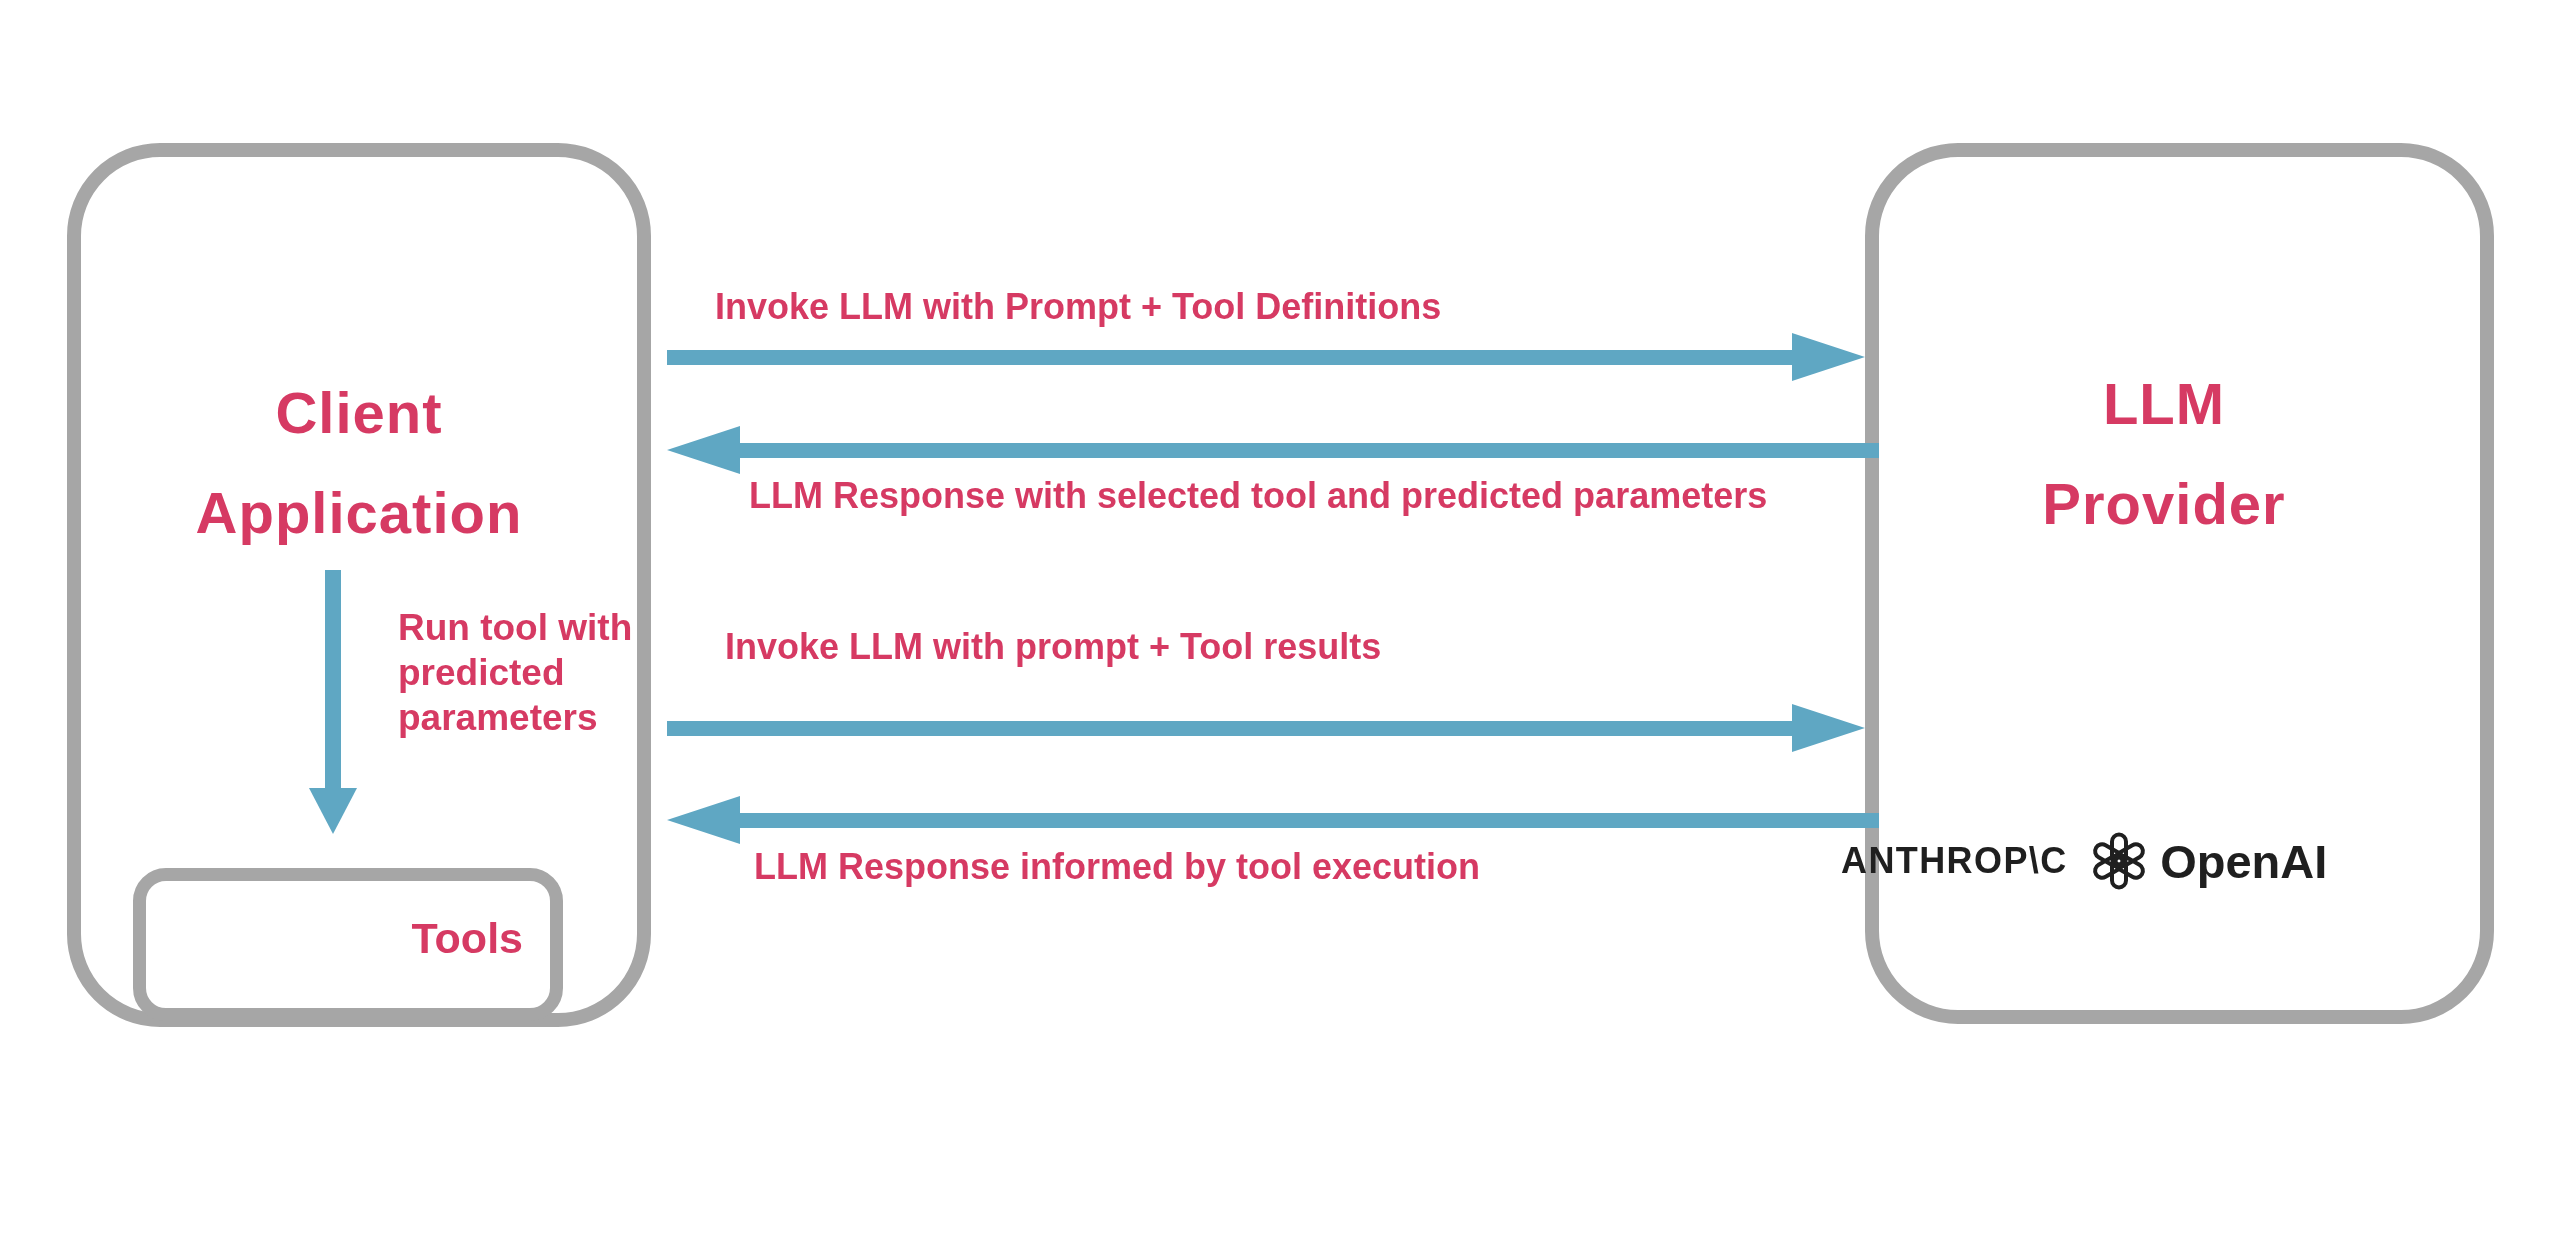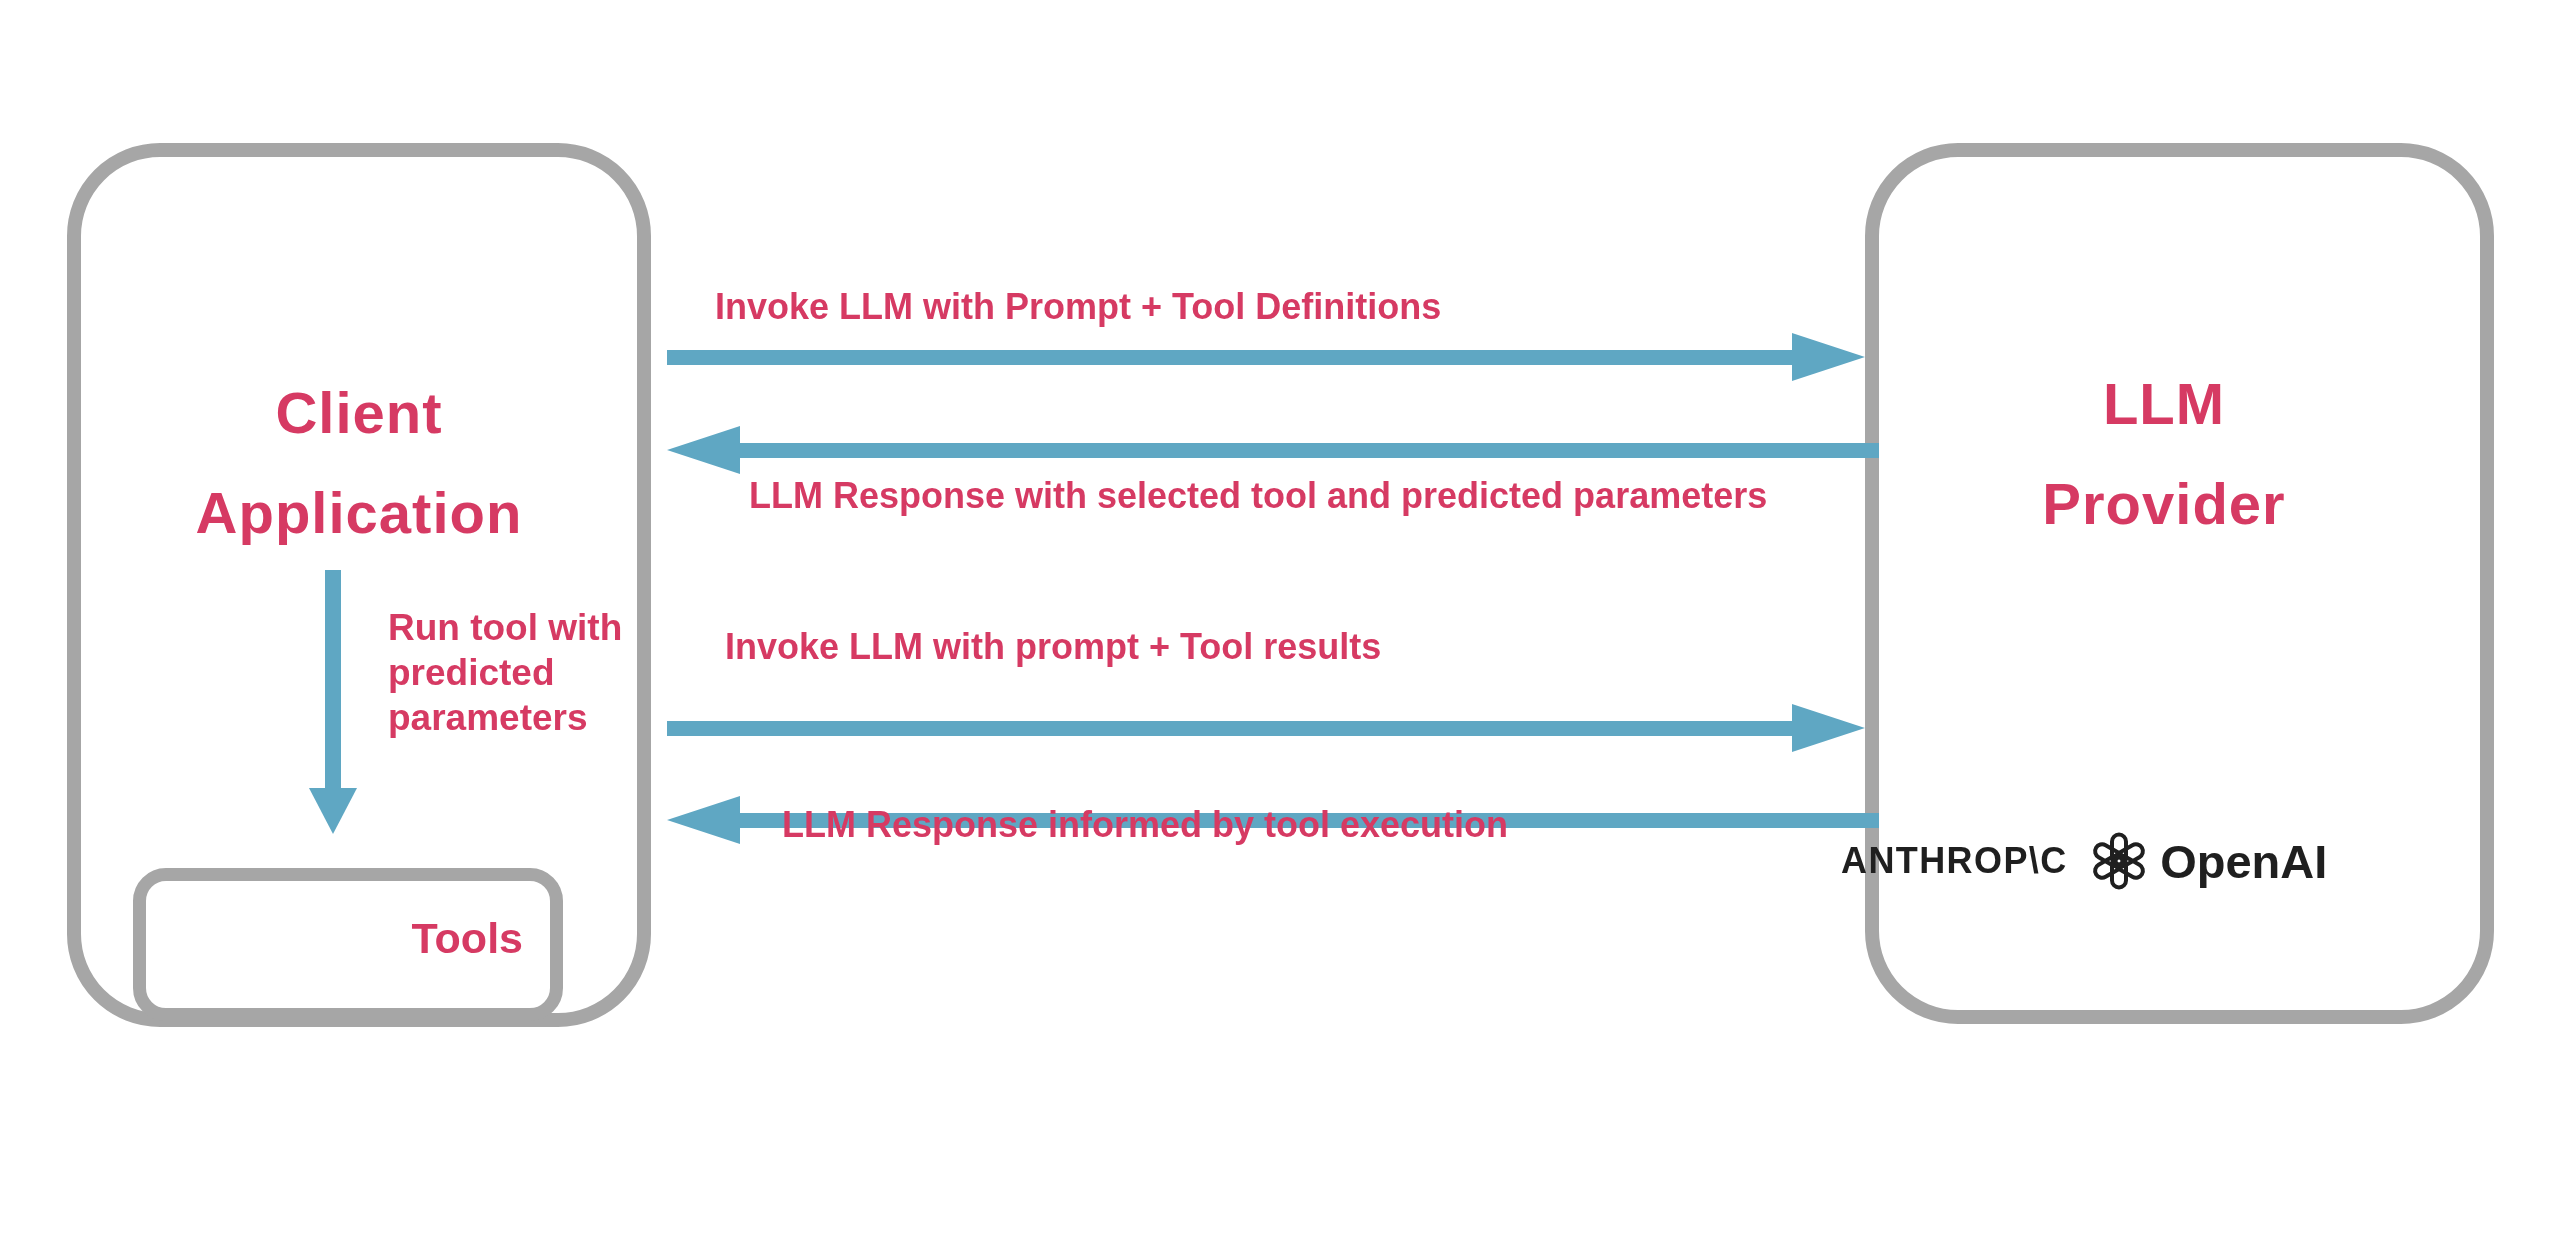--- a/index.html
+++ b/index.html
@@ -21,21 +21,21 @@
   #client-title { left:67px;   top:363px; width:584px; }
   #llm-title    { left:1801px; top:354px; width:726px; }
 
   .msg-label {
     position:absolute; color:var(--pink); font-weight:bold;
     font-size:36px; white-space:nowrap;
   }
   #label-0 { left:715px; top:286px; }
   #label-1 { left:749px; top:475px; }
   #label-2 { left:725px; top:626px; }
-  #label-3 { left:754px; top:804px;margin-left:28px; }
+  #label-3 { left:754px; top:846px; }
 
   .harrow { position:absolute; height:14.5px; background:var(--blue); }
   .harrow.dir-right::after {
     content:""; position:absolute; left:100%; top:50%; transform:translateY(-50%);
     width:0; height:0;
     border-left:73px solid var(--blue);
     border-top:24px solid transparent; border-bottom:24px solid transparent;
   }
   .harrow.dir-left::before {
     content:""; position:absolute; right:100%; top:50%; transform:translateY(-50%);
@@ -50,21 +50,21 @@
 
   .varrow { position:absolute; left:325px; top:570px; width:15.5px; height:218px; background:var(--blue); }
   .varrow::after {
     content:""; position:absolute; top:100%; left:50%; transform:translateX(-50%);
     width:0; height:0;
     border-top:46px solid var(--blue);
     border-left:24px solid transparent; border-right:24px solid transparent;
   }
 
   #run-tool-label {
-    position:absolute; left:388px; top:605px; color:var(--pink);
+    position:absolute; left:398px; top:605px; color:var(--pink);
     font-weight:bold; font-size:37px; line-height:45px;
   }
 
   #tools-box {
     position:absolute; left:133px; top:836px; width:430px; height:153px;
     box-sizing:border-box; border:13.5px solid var(--gray); border-radius:33px;
     display:flex; align-items:center; justify-content:flex-end;
     padding-right:27px; padding-bottom:11.6px; background:#ffffff;margin-top:32px;
   }
   #tools-label { color:var(--pink); font-weight:bold; font-size:43px; }

